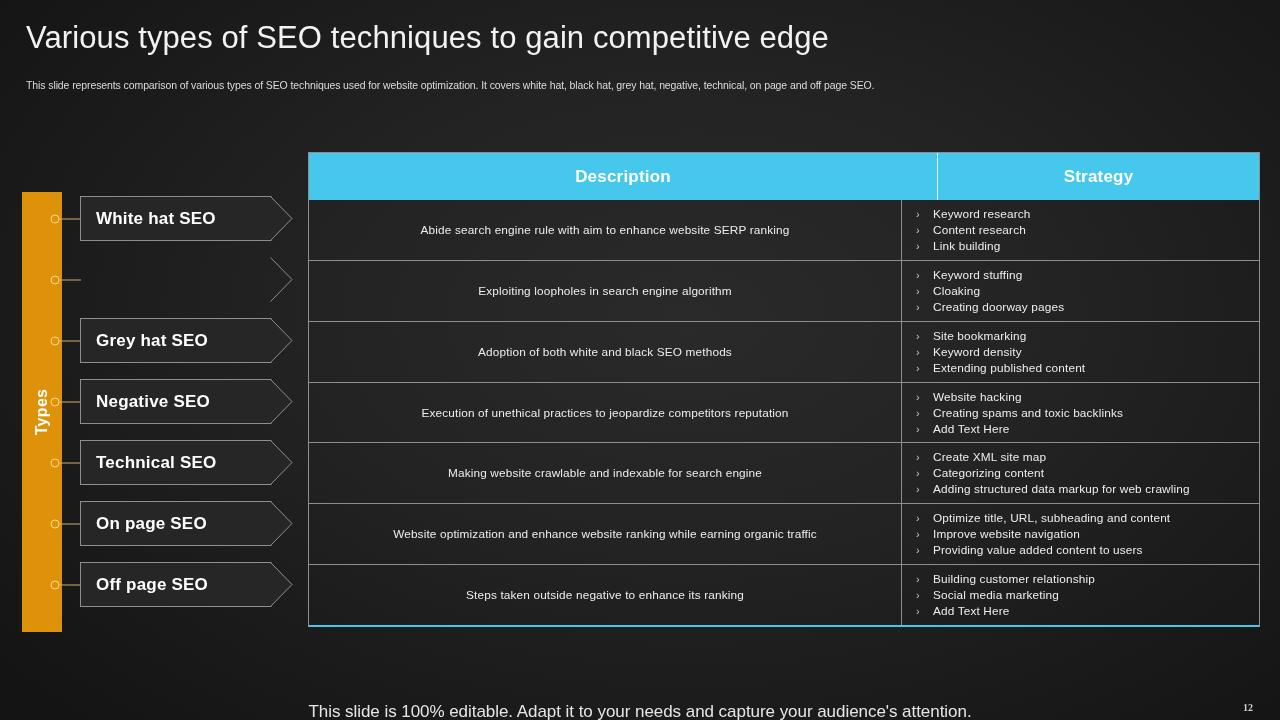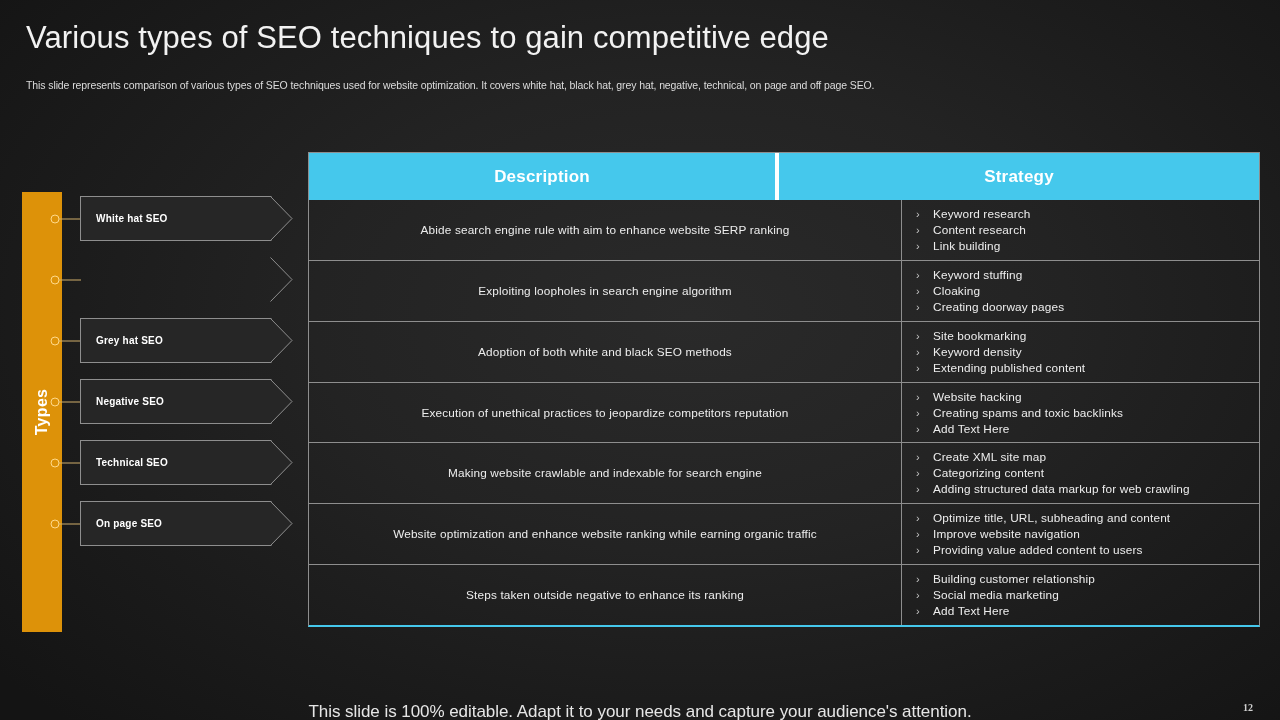--- a/index.html
+++ b/index.html
@@ -92,21 +92,21 @@
     align-items: center;
   }
   .type-chip-arrow {
     position: absolute;
     left: 27px; top: 0;
     width: 213px; height: 45px;
     pointer-events: none;
   }
   .type-label {
     padding-left: 15px;
-    font-size: 10px;
+    font-size: 17px;
     font-weight: bold;
     color: #ffffff;
     letter-spacing: 0.2px;
   }
 
   
   .table-wrap {
     position: absolute;
     left: 308px; top: 152px;
     width: 952px; height: 475px;
@@ -123,21 +123,21 @@
   }
   .th {
     display: flex;
     align-items: center;
     justify-content: center;
     font-size: 17px;
     font-weight: bold;
     color: #ffffff;
     letter-spacing: 0.2px;
   }
-  .th.desc  { width: 470px; border-right: 4px solid #ffffff; text-align: center; }
+  .th.desc  { width: 629px; border-right: 1px solid #ffffff; text-align: center; }
   .th.strat { flex: 1; }
 
   .tbody { flex: 1; display: flex; flex-direction: column; }
   .trow {
     display: flex;
     flex: 1;
     border-top: 1px solid #8e8e8e;
   }
   .trow:first-child { border-top: none; }
   .td-desc {
@@ -257,20 +257,30 @@
       <div class="type-item">
         <div class="type-connector"></div>
         <div class="type-dot"></div>
         <div class="type-chip">
           <span class="type-label">On page SEO</span>
         </div>
         <svg class="type-chip-arrow" viewBox="0 0 213 45" preserveAspectRatio="none">
           <path d="M190.5 0.5 L212 22.5 L190.5 44.5" fill="none" stroke="#8e8e8e" stroke-width="1"></path>
         </svg>
       </div>
+      <div class="type-item">
+        <div class="type-connector"></div>
+        <div class="type-dot"></div>
+        <div class="type-chip">
+          <span class="type-label">Off page SEO</span>
+        </div>
+        <svg class="type-chip-arrow" viewBox="0 0 213 45" preserveAspectRatio="none">
+          <path d="M190.5 0.5 L212 22.5 L190.5 44.5" fill="none" stroke="#8e8e8e" stroke-width="1"></path>
+        </svg>
+      </div>
     </div>
 
   <div class="table-wrap">
     <div class="thead">
       <div class="th desc">Description</div>
       <div class="th strat">Strategy</div>
     </div>
     <div class="tbody" id="table-body">
         <div class="trow">
           <div class="td-desc">Abide search engine rule with aim to enhance website SERP ranking</div>

